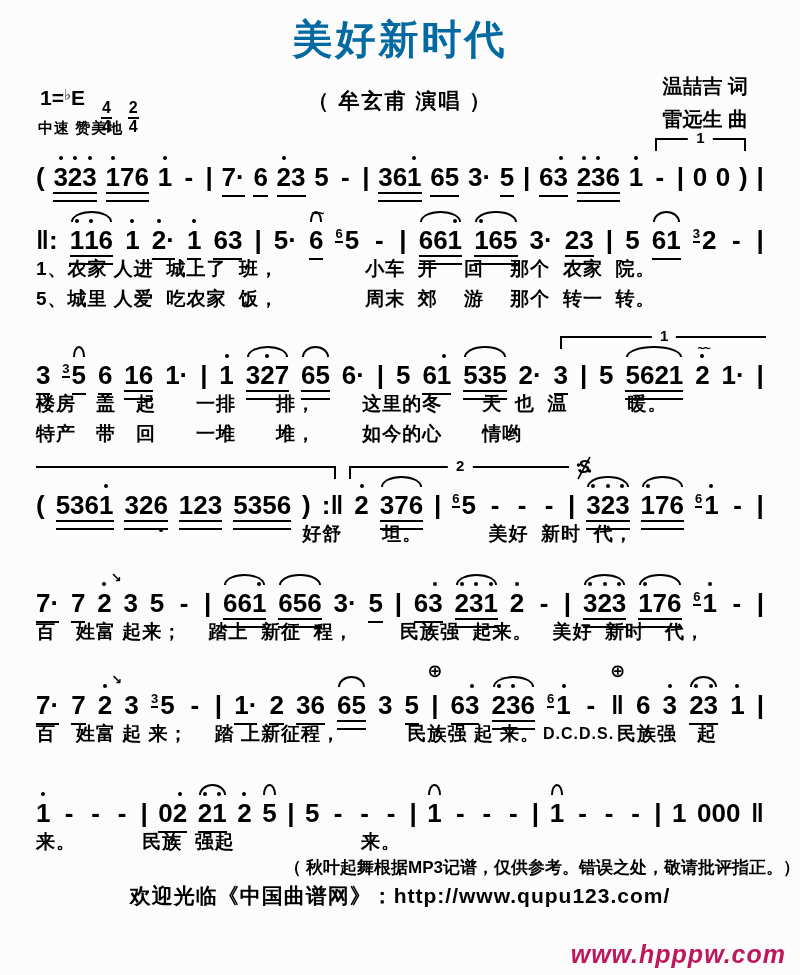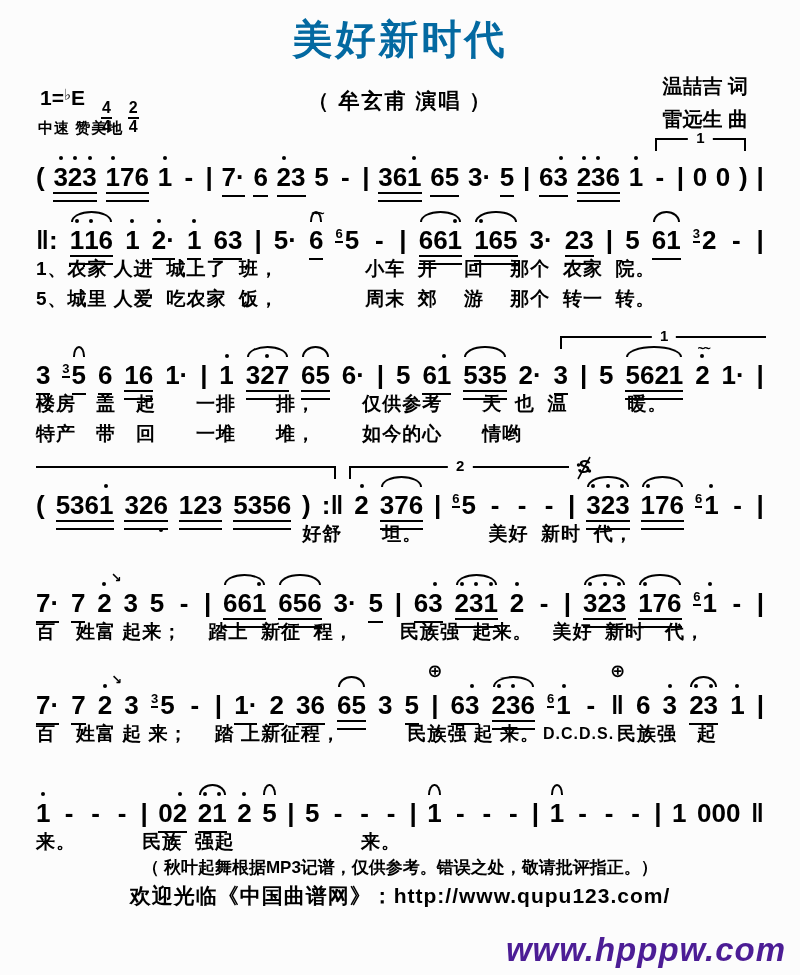--- a/index.html
+++ b/index.html
@@ -49,26 +49,26 @@
   .volta.rt{border-right:2px solid #000;}
   .vlabel{position:absolute;top:-10px;left:50%;transform:translateX(-50%);
           background:#fcfcfc;padding:0 8px;font-size:15px;font-weight:bold;line-height:1;}
   .segno{position:absolute;top:-34px;}
   .lyric{font-size:19px;font-weight:bold;white-space:pre;
          line-height:26px;letter-spacing:1px;display:flex;align-items:center;}
   .lyric + .lyric{margin-top:4px;}
   .stack{display:inline-flex;flex-direction:row;font-size:16px;line-height:1.15;
          margin:0 3px;vertical-align:middle;white-space:nowrap;}
   
-  .note-line{position:absolute;left:0;right:0;top:856px;text-align:center;
+  .note-line{position:absolute;left:0;right:0;top:856px;text-align:right;
              font-size:17px;font-weight:bold;}
   .site-line{position:absolute;left:0;right:0;top:882px;text-align:center;
              font-size:21px;font-weight:bold;letter-spacing:1px;}
-  .watermark{position:absolute;right:14px;bottom:6px;font-size:33px;font-weight:bold;
-             font-style:italic;color:#4c1d95;letter-spacing:1px;}
+  .watermark{position:absolute;right:14px;bottom:6px;font-size:25px;font-weight:bold;
+             font-style:italic;color:#be185d;letter-spacing:1px;}
 </style>
 </head>
 <body>
 
 <div class="page">
 
   <div class="title">美好新时代</div>
   <div class="subtitle">（ 牟玄甫 演唱 ）</div>
 
   <div class="credits">
@@ -173,21 +173,21 @@
           <span class="tok"><span class="body u2 arc"><span class="ch">5</span><span class="ch">3</span><span class="ch">5</span></span></span>
           <span class="tok"><span class="body"><span class="ch">2</span><span class="ch">·</span></span></span>
           <span class="tok"><span class="body u1"><span class="ch">3</span></span></span>
           <span class="tok sym"><span class="body"><span class="ch">|</span></span></span>
           <span class="tok"><span class="body"><span class="ch">5</span></span></span>
           <span class="tok"><span class="body u2 arc"><span class="ch">5</span><span class="ch">6</span><span class="ch">2</span><span class="ch">1</span></span></span>
           <span class="tok"><span class="body"><span class="ch da">2</span></span><span class="orn">~~</span></span>
           <span class="tok"><span class="body"><span class="ch">1</span><span class="ch">·</span></span></span>
           <span class="tok sym"><span class="body"><span class="ch">|</span></span></span>
         </div>
-        <div class="lyric"><span>楼房　盖　起　　一排　　排，　　 仅供参考　　天  也  温　　　暖。</span></div>
+        <div class="lyric"><span>楼房　盖　起　　一排　　排，　　 这里的冬　　天  也  温　　　暖。</span></div>
         <div class="lyric"><span>特产　带　回　　一堆　　堆，　　 如今的心　　情哟</span></div>
       </div>
       <div class="sys sys4">
         <div class="volta rt" style="left: 0%; width: 41%;"></div>
         <div class="volta lt" style="left: 43%; width: 30%;">
           <span class="vlabel">2</span>
         </div>
         <div class="segno" style="left: 74%;"><svg width="18" height="24" viewBox="0 0 18 24">
             <text x="9" y="17" font-size="19" font-weight="bold" font-style="italic" text-anchor="middle">S</text>
             <line x1="3" y1="23" x2="15" y2="1" stroke="#000" stroke-width="1.6"></line>

